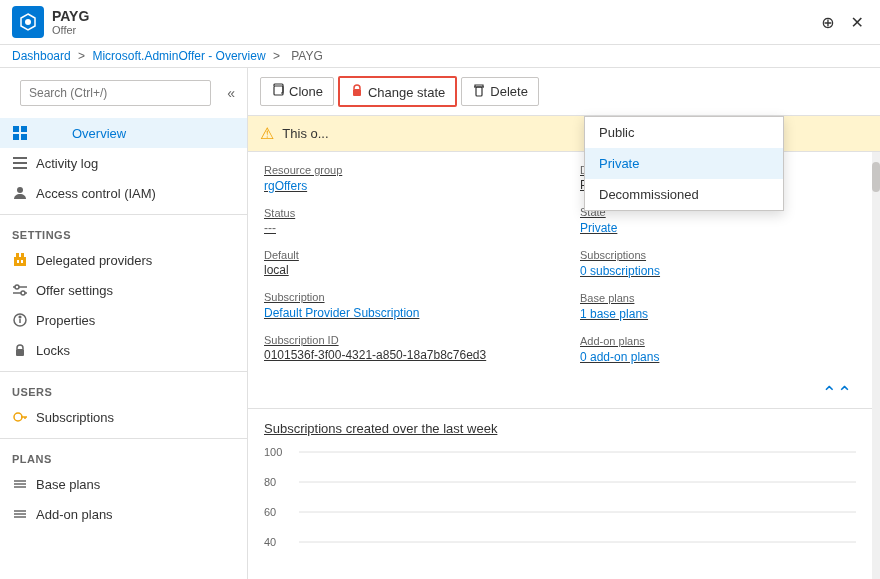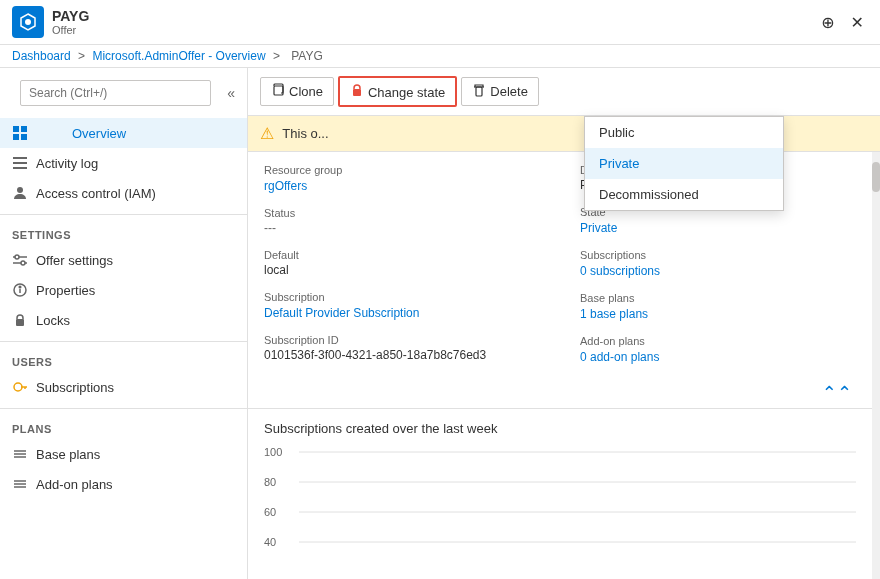--- a/index.html
+++ b/index.html
@@ -136,20 +136,32 @@
               <circle cx="7" cy="4" r="3"></circle>
               <path d="M1 13c0-3 2.7-5 6-5s6 2 6 5"></path>
             </svg>
         </span>
         <span>Access control (IAM)</span>
       </div>
 
       <div class="sidebar-divider"></div>
       <div class="sidebar-section-label">Settings</div>
 
+      <div class="sidebar-item">
+        <span class="s-icon">
+          <svg width="14" height="14" viewBox="0 0 14 14" fill="#f0a30a">
+              <rect x="1" y="4" width="12" height="9"></rect>
+              <rect x="3" y="0" width="3" height="4" fill="#f0a30a"></rect>
+              <rect x="8" y="0" width="3" height="4" fill="#f0a30a"></rect>
+              <rect x="4" y="7" width="2" height="3" fill="white"></rect>
+              <rect x="8" y="7" width="2" height="3" fill="white"></rect>
+            </svg>
+        </span>
+        <span>Delegated providers</span>
+      </div>
 
       <div class="sidebar-item">
         <span class="s-icon">
           <svg width="14" height="14" viewBox="0 0 14 14" fill="none" stroke="#666" stroke-width="1.5">
               <line x1="0" y1="4" x2="14" y2="4"></line>
               <line x1="0" y1="10" x2="14" y2="10"></line>
               <circle cx="4" cy="4" r="2" fill="white" stroke="#666"></circle>
               <circle cx="10" cy="10" r="2" fill="white" stroke="#666"></circle>
             </svg>
         </span>
@@ -255,21 +267,21 @@
         <span>This o...</span>
       </div>
 
       <div class="dropdown-overlay">
         <div class="dropdown-item">Public</div>
         <div class="dropdown-item selected">Private</div>
         <div class="dropdown-item">Decommissioned</div>
       </div>
 
       <div style="display:flex; flex:1; overflow:hidden; position:relative;">
-        <div style="flex:1; display:flex; flex-direction:column; overflow-y:auto;">
+        <div style="flex:1; display:flex; flex-direction:column; overflow-y:auto;text-decoration:underline;">
           <div style="display:flex; padding:12px 16px 0; gap:40px;">
 
             <div style="flex:1;">
               <div class="detail-field">
                 <div class="detail-label">Resource group</div>
                 <a class="detail-value link">rgOffers</a>
               </div>
               <div class="detail-field">
                 <div class="detail-label">Status</div>
                 <div class="detail-value dashes">---</div>

